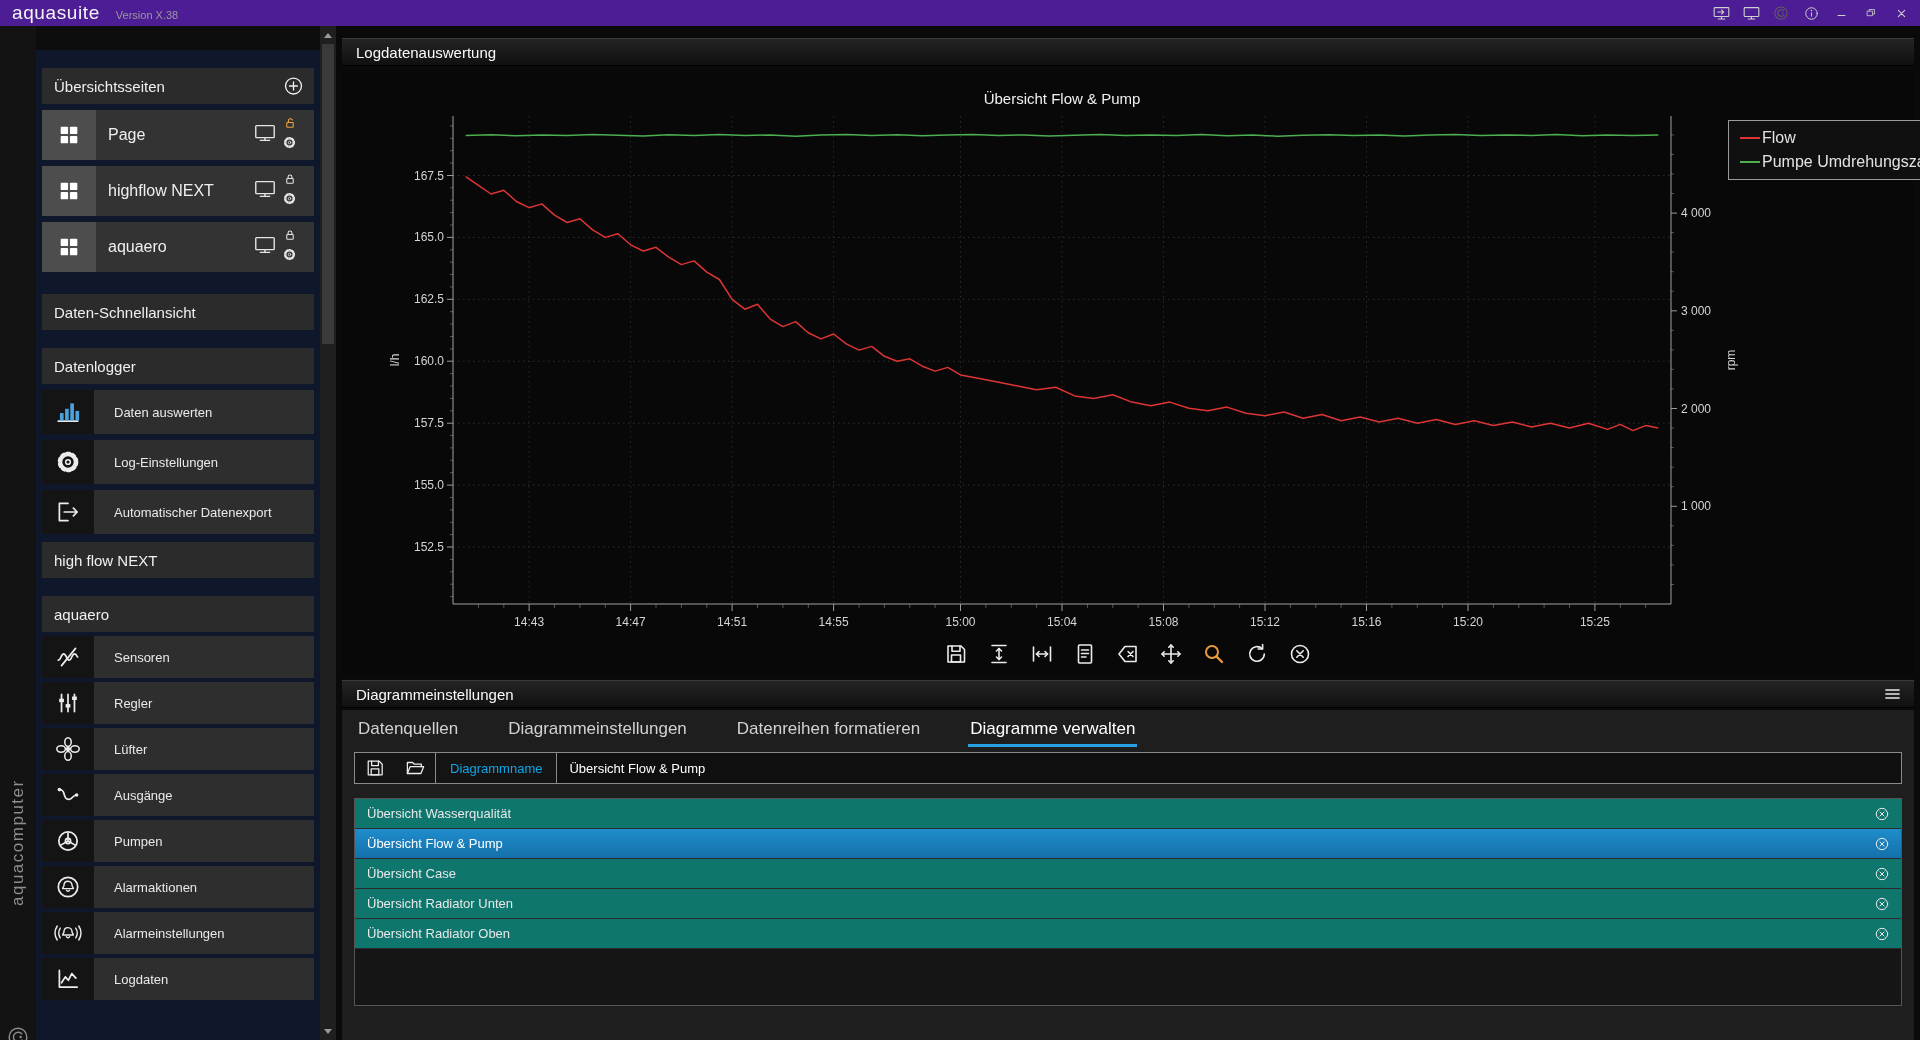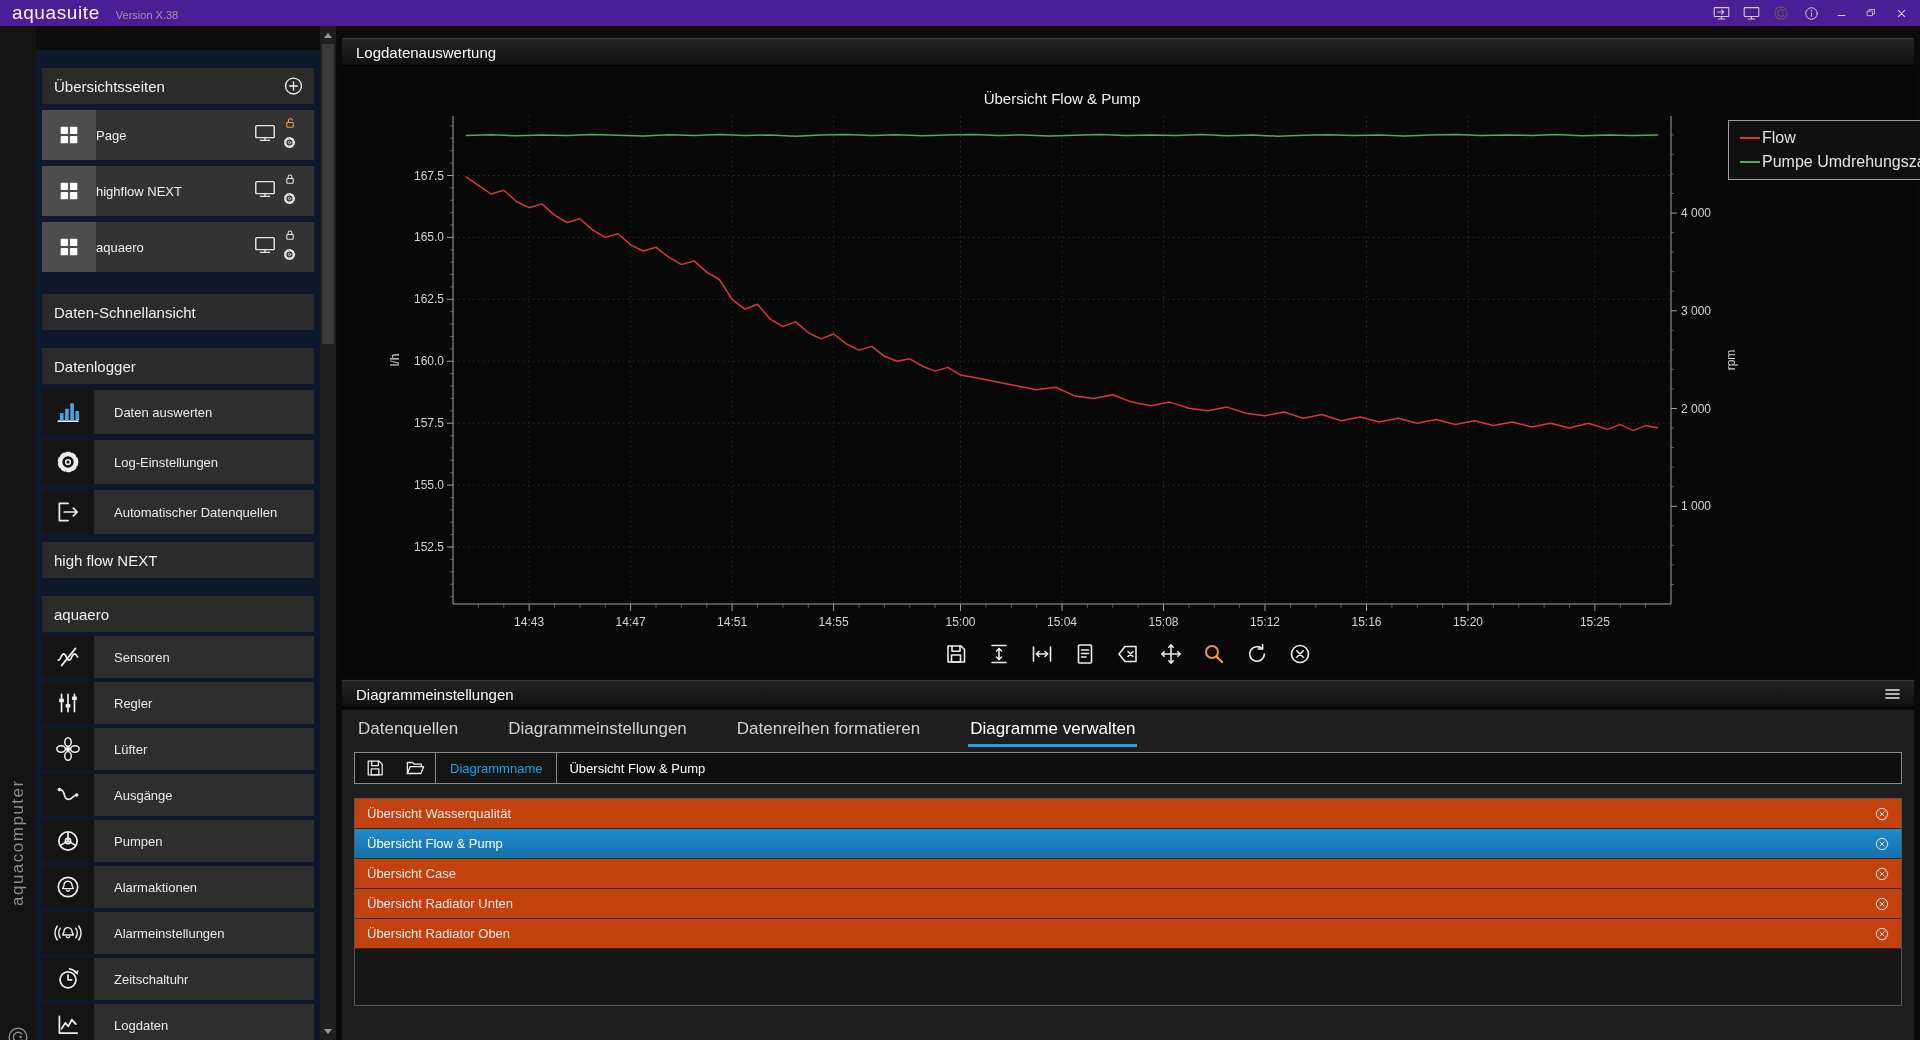--- a/index.html
+++ b/index.html
@@ -18,21 +18,21 @@
   .rail{position:absolute;left:0;top:26px;width:36px;height:1014px;background:#131313;}
   .rail-text{position:absolute;left:0;top:712px;width:36px;height:210px;display:flex;align-items:center;justify-content:center;writing-mode:vertical-rl;transform:rotate(180deg);color:#8e8e8e;font-size:17px;letter-spacing:1.5px;}
   .rail-logo{position:absolute;left:5px;top:998px;color:#8d8d8d;}
 
   
   .sidebar{position:absolute;left:36px;top:26px;width:284px;height:1014px;background:#0f172a;padding:0 6px;overflow:hidden;margin-top:24px;}
   .sb-header{height:36px;background:#2b2b2b;display:flex;align-items:center;padding-left:12px;font-size:15px;color:#efefef;position:relative;}
   .sb-header .add-btn{position:absolute;right:9px;top:50%;transform:translateY(-50%);color:#f2f2f2;display:flex;}
   .page-row{display:flex;height:50px;margin-top:6px;}
   .page-row .tile{width:54px;background:#4d4d4d;display:flex;align-items:center;justify-content:center;color:#fff;}
-  .page-row .lbl{flex:1;background:#333;display:flex;align-items:center;font-size:13px;color:#eee;}
+  .page-row .lbl{flex:1;background:#333;display:flex;align-items:center;padding-left:12px;font-size:16px;color:#eee;}
   .page-row .ctrl{width:78px;background:#333;display:flex;align-items:center;justify-content:center;gap:5px;color:#e6e6e6;}
   .ctrl .stack{display:flex;flex-direction:column;align-items:center;gap:1px;}
   .lock-open{color:#eda33f;}
   .tool-row{display:flex;height:44px;margin-top:6px;}
   .tool-row .tile{width:52px;background:#141414;display:flex;align-items:center;justify-content:center;color:#ececec;}
   .tool-row .tile.blue{color:#4ba3dc;}
   .tool-row .lbl{flex:1;background:#2e2e2e;display:flex;align-items:center;padding-left:20px;font-size:13px;color:#e9e9e9;}
   .compact .tool-row{height:42px;margin-top:4px;}
 
   
@@ -65,21 +65,21 @@
   .settings-body{position:absolute;left:6px;right:6px;top:684px;bottom:0;background:#1e1e1e;}
   .tabs{display:flex;gap:46px;padding:0 4px 0 14px;height:40px;align-items:center;}
   .tab{font-size:17px;color:#d2d2d2;padding:5px 2px;border-bottom:3px solid transparent;cursor:default;}
   .tab.active{color:#fff;border-bottom-color:#2aa0e4;}
   .name-row{display:flex;margin:2px 12px 0 12px;height:32px;border:1px solid #8a8a8a;background:#141414;align-items:stretch;}
   .name-btn{width:40px;display:flex;align-items:center;justify-content:center;color:#ececec;}
   .name-sep{width:1px;background:#8a8a8a;}
   .name-label{display:flex;align-items:center;padding:0 14px;font-size:13px;color:#0ea5e9;white-space:nowrap;}
   .name-value{flex:1;background:#0f0f0f;border:none;border-left:1px solid #8a8a8a;color:#fff;font-size:13px;padding:0 12px;outline:none;}
   .diagram-list{margin:14px 12px 0 12px;height:208px;border:1px solid #555;background:#151515;overflow:hidden;}
-  .d-row{height:30px;display:flex;align-items:center;padding:0 10px 0 12px;font-size:13px;color:#e8e8e8;border-bottom:1px solid #2b2b2b;background:#c2410c;}
+  .d-row{height:30px;display:flex;align-items:center;padding:0 10px 0 12px;font-size:13px;color:#e8e8e8;border-bottom:1px solid #2b2b2b;background:#0f766e;}
   .d-row.selected{background:linear-gradient(#1f8dcc,#1470aa);color:#fff;}
   .d-row .x-btn{margin-left:auto;color:#f0f0f0;display:flex;}
 </style>
 </head>
 <body>
 
 <div id="app">
 
   <div class="topbar">
     <div class="brand">aquasuite</div>
@@ -267,21 +267,21 @@
           </div>
           <div class="lbl">Log-Einstellungen</div>
         </div>
         <div class="tool-row">
           <div class="tile">
             <svg width="28" height="28" viewBox="0 0 26 26" fill="none" stroke="currentColor" stroke-width="1.6" stroke-linecap="round" stroke-linejoin="round">
               <path d="M13 5 h-8 v16 h8"></path>
               <path d="M9.5 13 h12 m-3.5 -3.5 l3.5 3.5 l-3.5 3.5"></path>
             </svg>
           </div>
-          <div class="lbl">Automatischer Datenquellen</div>
+          <div class="lbl">Automatischer Datenexport</div>
         </div>
       </div>
       <div class="sb-group" style="margin-top: 8px;">
         <div class="sb-header">
           <span>high flow NEXT</span>
         </div>
       </div>
       <div class="sb-group compact" style="margin-top: 18px;">
         <div class="sb-header">
           <span>aquaero</span>
@@ -353,31 +353,20 @@
             <svg width="28" height="28" viewBox="0 0 26 26" fill="none" stroke="currentColor" stroke-width="1.6" stroke-linecap="round" stroke-linejoin="round">
               <path d="M13 8 c-2.4 0 -3.8 1.9 -3.8 4.2 l-1.2 2.6 h10 l-1.2 -2.6 c0 -2.3 -1.4 -4.2 -3.8 -4.2 z" stroke-width="1.3"></path>
               <path d="M11.6 16.4 a1.5 1.5 0 0 0 2.8 0" stroke-width="1.3"></path>
               <path d="M5.8 8.5 a8.5 8.5 0 0 0 0 9" stroke-width="1.3"></path>
               <path d="M20.2 8.5 a8.5 8.5 0 0 1 0 9" stroke-width="1.3"></path>
               <path d="M3 6.5 a12 12 0 0 0 0 13" stroke-width="1.3"></path>
               <path d="M23 6.5 a12 12 0 0 1 0 13" stroke-width="1.3"></path>
             </svg>
           </div>
           <div class="lbl">Alarmeinstellungen</div>
-        </div>
-        <div class="tool-row">
-          <div class="tile">
-            <svg width="28" height="28" viewBox="0 0 26 26" fill="none" stroke="currentColor" stroke-width="1.6" stroke-linecap="round" stroke-linejoin="round">
-              <circle cx="13" cy="13.8" r="7.4"></circle>
-              <path d="M13 13.8 v-4.4 M13 13.8 h3.4"></path>
-              <path d="M14.5 3.6 a10.6 10.6 0 0 1 7 4.4"></path>
-              <path d="M22.6 4.6 l-0.4 4 -3.5 -1.4" fill="currentColor" stroke="none"></path>
-            </svg>
-          </div>
-          <div class="lbl">Zeitschaltuhr</div>
         </div>
         <div class="tool-row">
           <div class="tile">
             <svg width="28" height="28" viewBox="0 0 26 26" fill="none" stroke="currentColor" stroke-width="1.6" stroke-linecap="round" stroke-linejoin="round">
               <path d="M5 5 v15.5 h16.5"></path>
               <path d="M7 16.5 l3.5 -5.5 2.8 3.2 3.2 -6.2 3.8 4.2"></path>
             </svg>
           </div>
           <div class="lbl">Logdaten</div>
         </div>

